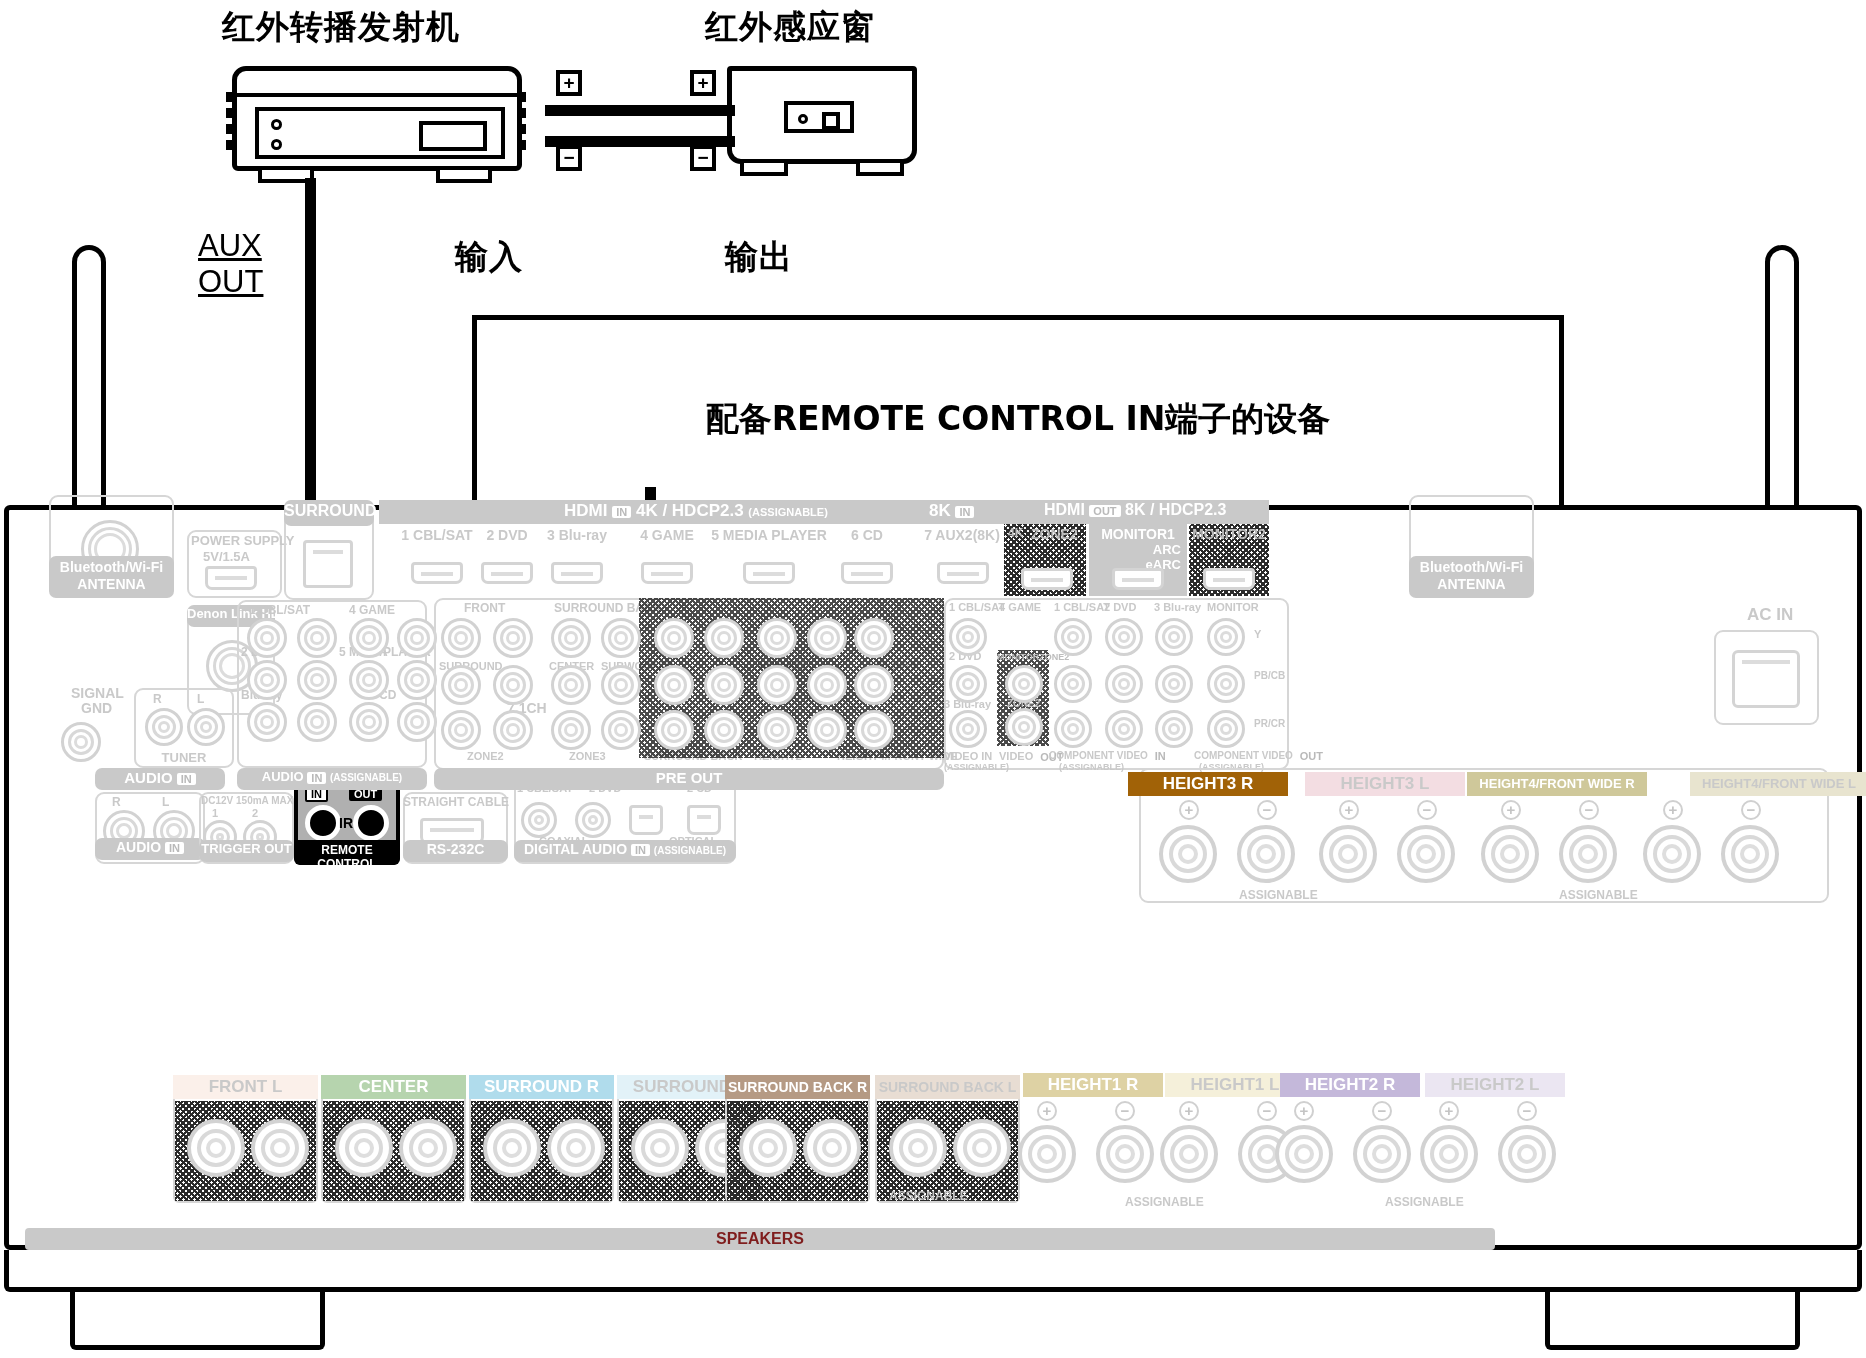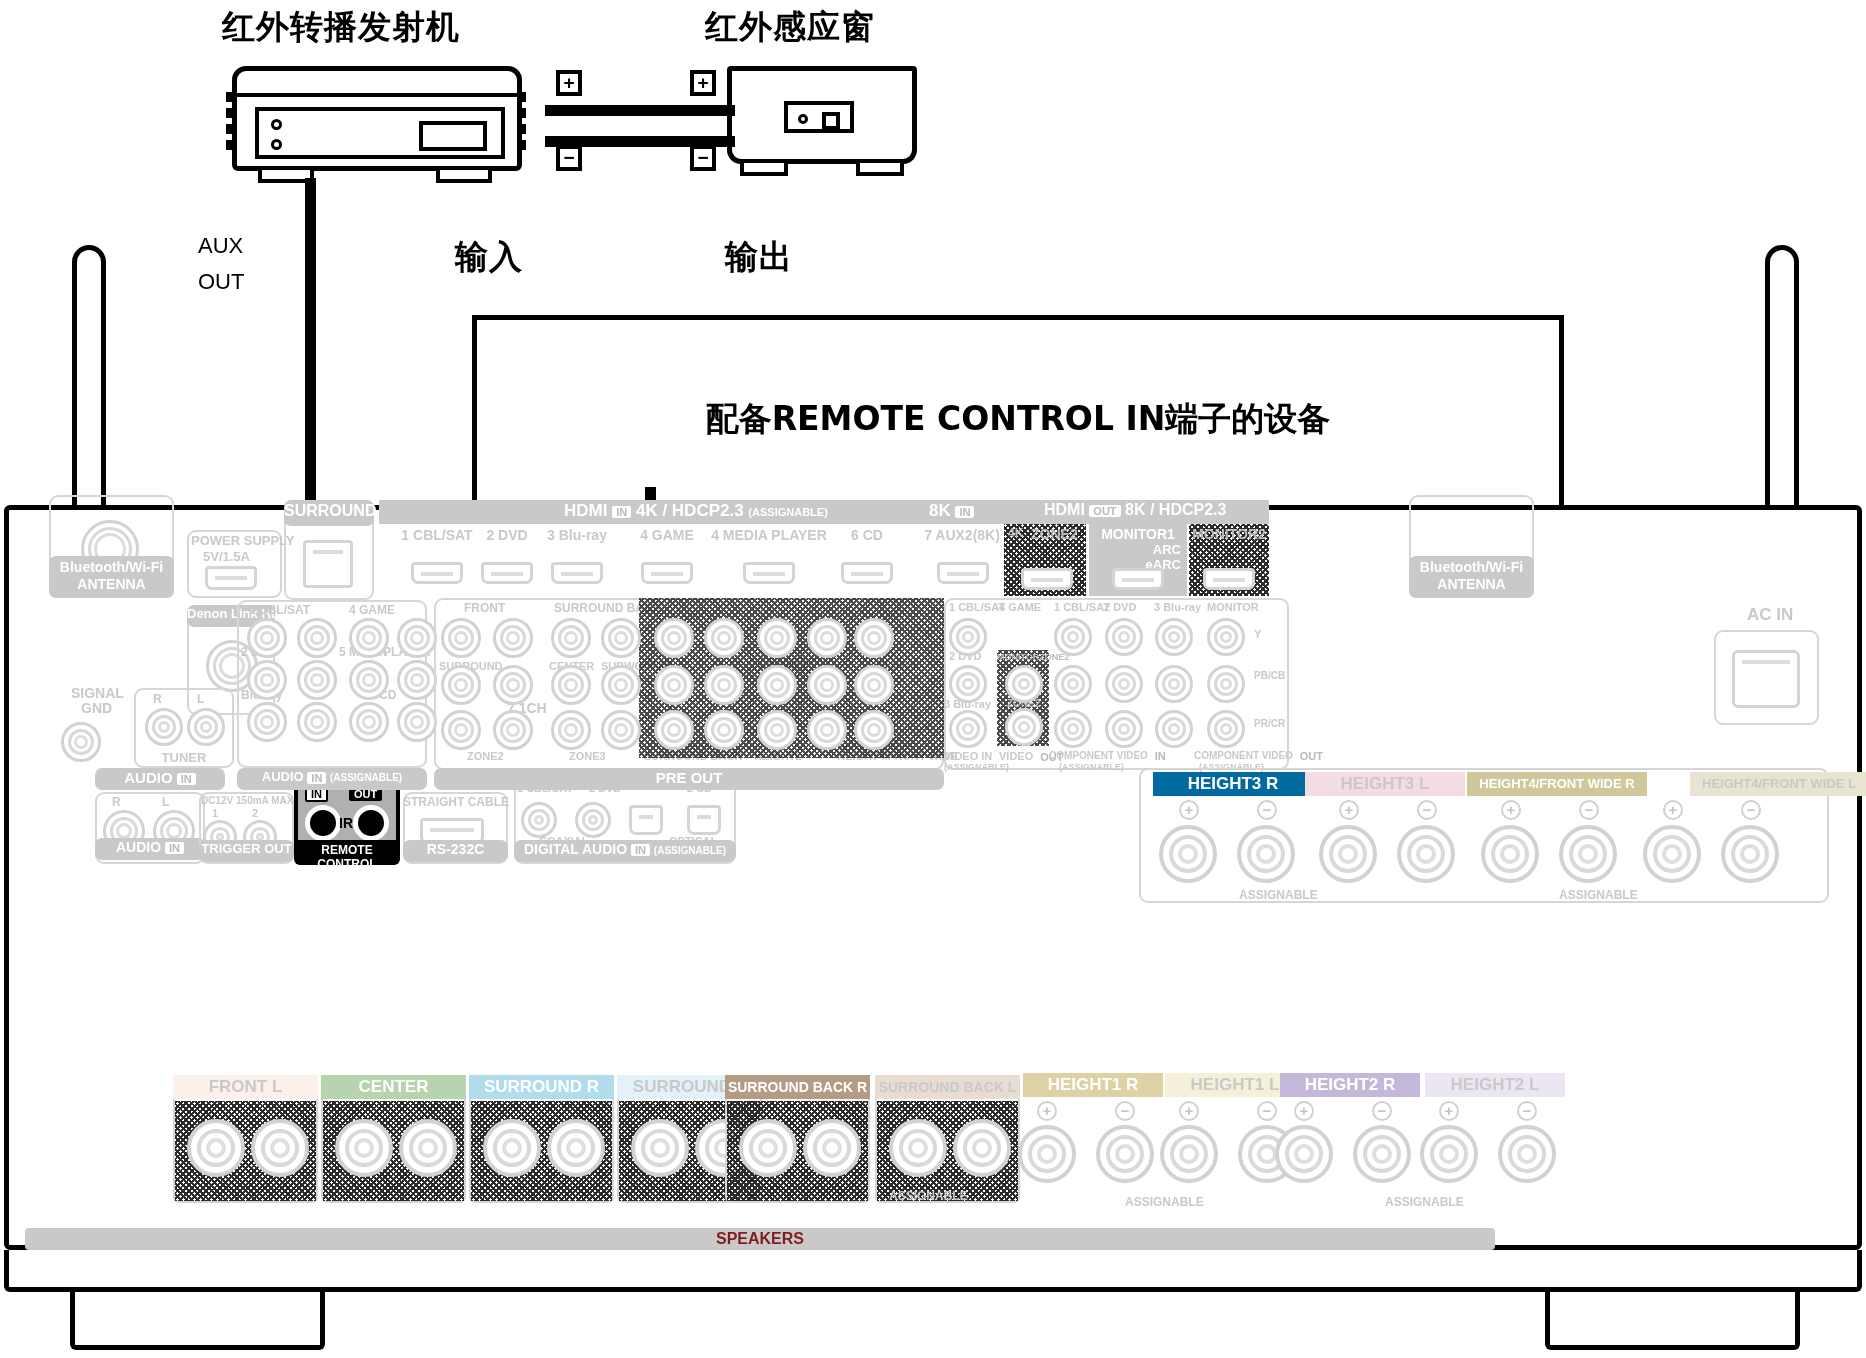--- a/index.html
+++ b/index.html
@@ -20,21 +20,21 @@
   #ir-window .win{position:absolute;left:52px;top:30px;width:70px;height:32px;border:4px solid #000;box-sizing:border-box;}
   #ir-window .wdot{position:absolute;left:10px;top:9px;width:10px;height:10px;border:3px solid #000;border-radius:50%;box-sizing:border-box;}
   #ir-window .wsq{position:absolute;right:10px;top:7px;width:18px;height:18px;border:4px solid #000;box-sizing:border-box;}
 
   .pm{position:absolute;width:26px;height:26px;border:4px solid #000;box-sizing:border-box;background:#fff;
       font-size:19px;line-height:18px;text-align:center;font-weight:bold;color:#000;}
   .wire{position:absolute;background:#000;}
 
   .lbl{position:absolute;color:#000;}
   .lbl-cn{font-size:33px;font-weight:bold;letter-spacing:1px;}
-  .lbl-en{font-size:22px;font-family:"Liberation Sans",sans-serif;line-height:36px;}
+  .lbl-en{font-size:31px;font-family:"Liberation Sans",sans-serif;line-height:36px;text-decoration:underline;}
 
   #devbox{left:472px;top:315px;width:1092px;height:208px;border:5px solid #000;background:#fff;box-sizing:border-box;
           display:flex;align-items:center;justify-content:center;}
   #devbox span{font-size:33px;font-weight:bold;letter-spacing:0px;font-family:"DejaVu Sans","Liberation Sans",sans-serif;}
 
   
   .cable{position:absolute;background:#000;}
 
   
   #chassis{left:4px;top:505px;width:1858px;height:745px;border:5px solid #000;border-radius:6px;background:#fff;box-sizing:border-box;}
@@ -172,21 +172,21 @@
   </div>
 
   <div class="cap" style="left:378px;top:17px;font-size:14px;width:100px;text-align:center;">1 CBL/SAT</div>
   <div class="hdmiport" style="left:402px;top:52px;"></div>
   <div class="cap" style="left:448px;top:17px;font-size:14px;width:100px;text-align:center;">2 DVD</div>
   <div class="hdmiport" style="left:472px;top:52px;"></div>
   <div class="cap" style="left:518px;top:17px;font-size:14px;width:100px;text-align:center;">3 Blu-ray</div>
   <div class="hdmiport" style="left:542px;top:52px;"></div>
   <div class="cap" style="left:608px;top:17px;font-size:14px;width:100px;text-align:center;">4 GAME</div>
   <div class="hdmiport" style="left:632px;top:52px;"></div>
-  <div class="cap" style="left:690px;top:17px;font-size:14px;width:140px;text-align:center;">4 MEDIA PLAYER</div>
+  <div class="cap" style="left:690px;top:17px;font-size:14px;width:140px;text-align:center;">5 MEDIA PLAYER</div>
   <div class="hdmiport" style="left:734px;top:52px;"></div>
   <div class="cap" style="left:808px;top:17px;font-size:14px;width:100px;text-align:center;">6 CD</div>
   <div class="hdmiport" style="left:832px;top:52px;"></div>
   <div class="cap" style="left:898px;top:17px;font-size:14px;width:110px;text-align:center;">7 AUX2(8K)</div>
   <div class="hdmiport" style="left:928px;top:52px;"></div>
 
   <div class="grp grp-fill" style="left:995px;top:-10px;width:265px;height:24px;border-radius:0;"></div>
   <div class="cap cap-w" style="left:1035px;top:-9px;font-size:16px;">
     <span>HDMI</span>
     <span class="inbadge">OUT</span>
@@ -422,21 +422,21 @@
     <span class="inbadge">IN</span>
   </div>
   <div class="cap" style="left:1050px;top:252px;font-size:9px;">(ASSIGNABLE)</div>
   <div class="cap" style="left:1185px;top:240px;font-size:10px;">
     <span>COMPONENT VIDEO</span>
     <span class="inbadge">OUT</span>
   </div>
   <div class="cap" style="left:1190px;top:252px;font-size:9px;">(ASSIGNABLE)</div>
 
   <div class="grp grp-outline" style="left:1130px;top:258px;width:690px;height:135px;"></div>
-  <div class="spklabel" style="left:1144px;top:262px;width:160px;background:#0369a1;">
+  <div class="spklabel" style="left:1119px;top:262px;width:160px;background:#a16207;">
     <span>HEIGHT3</span>
     <span>R</span>
   </div>
   <div class="spklabel" style="left:1296px;top:262px;width:160px;background:#f3dde2;color:#c9c9c9;">
     <span>HEIGHT3</span>
     <span>L</span>
   </div>
   <div class="spklabel" style="left:1458px;top:262px;width:180px;background:#cfc89a;font-size:13px;">
     <span>HEIGHT4/FRONT WIDE</span>
     <span>R</span>

